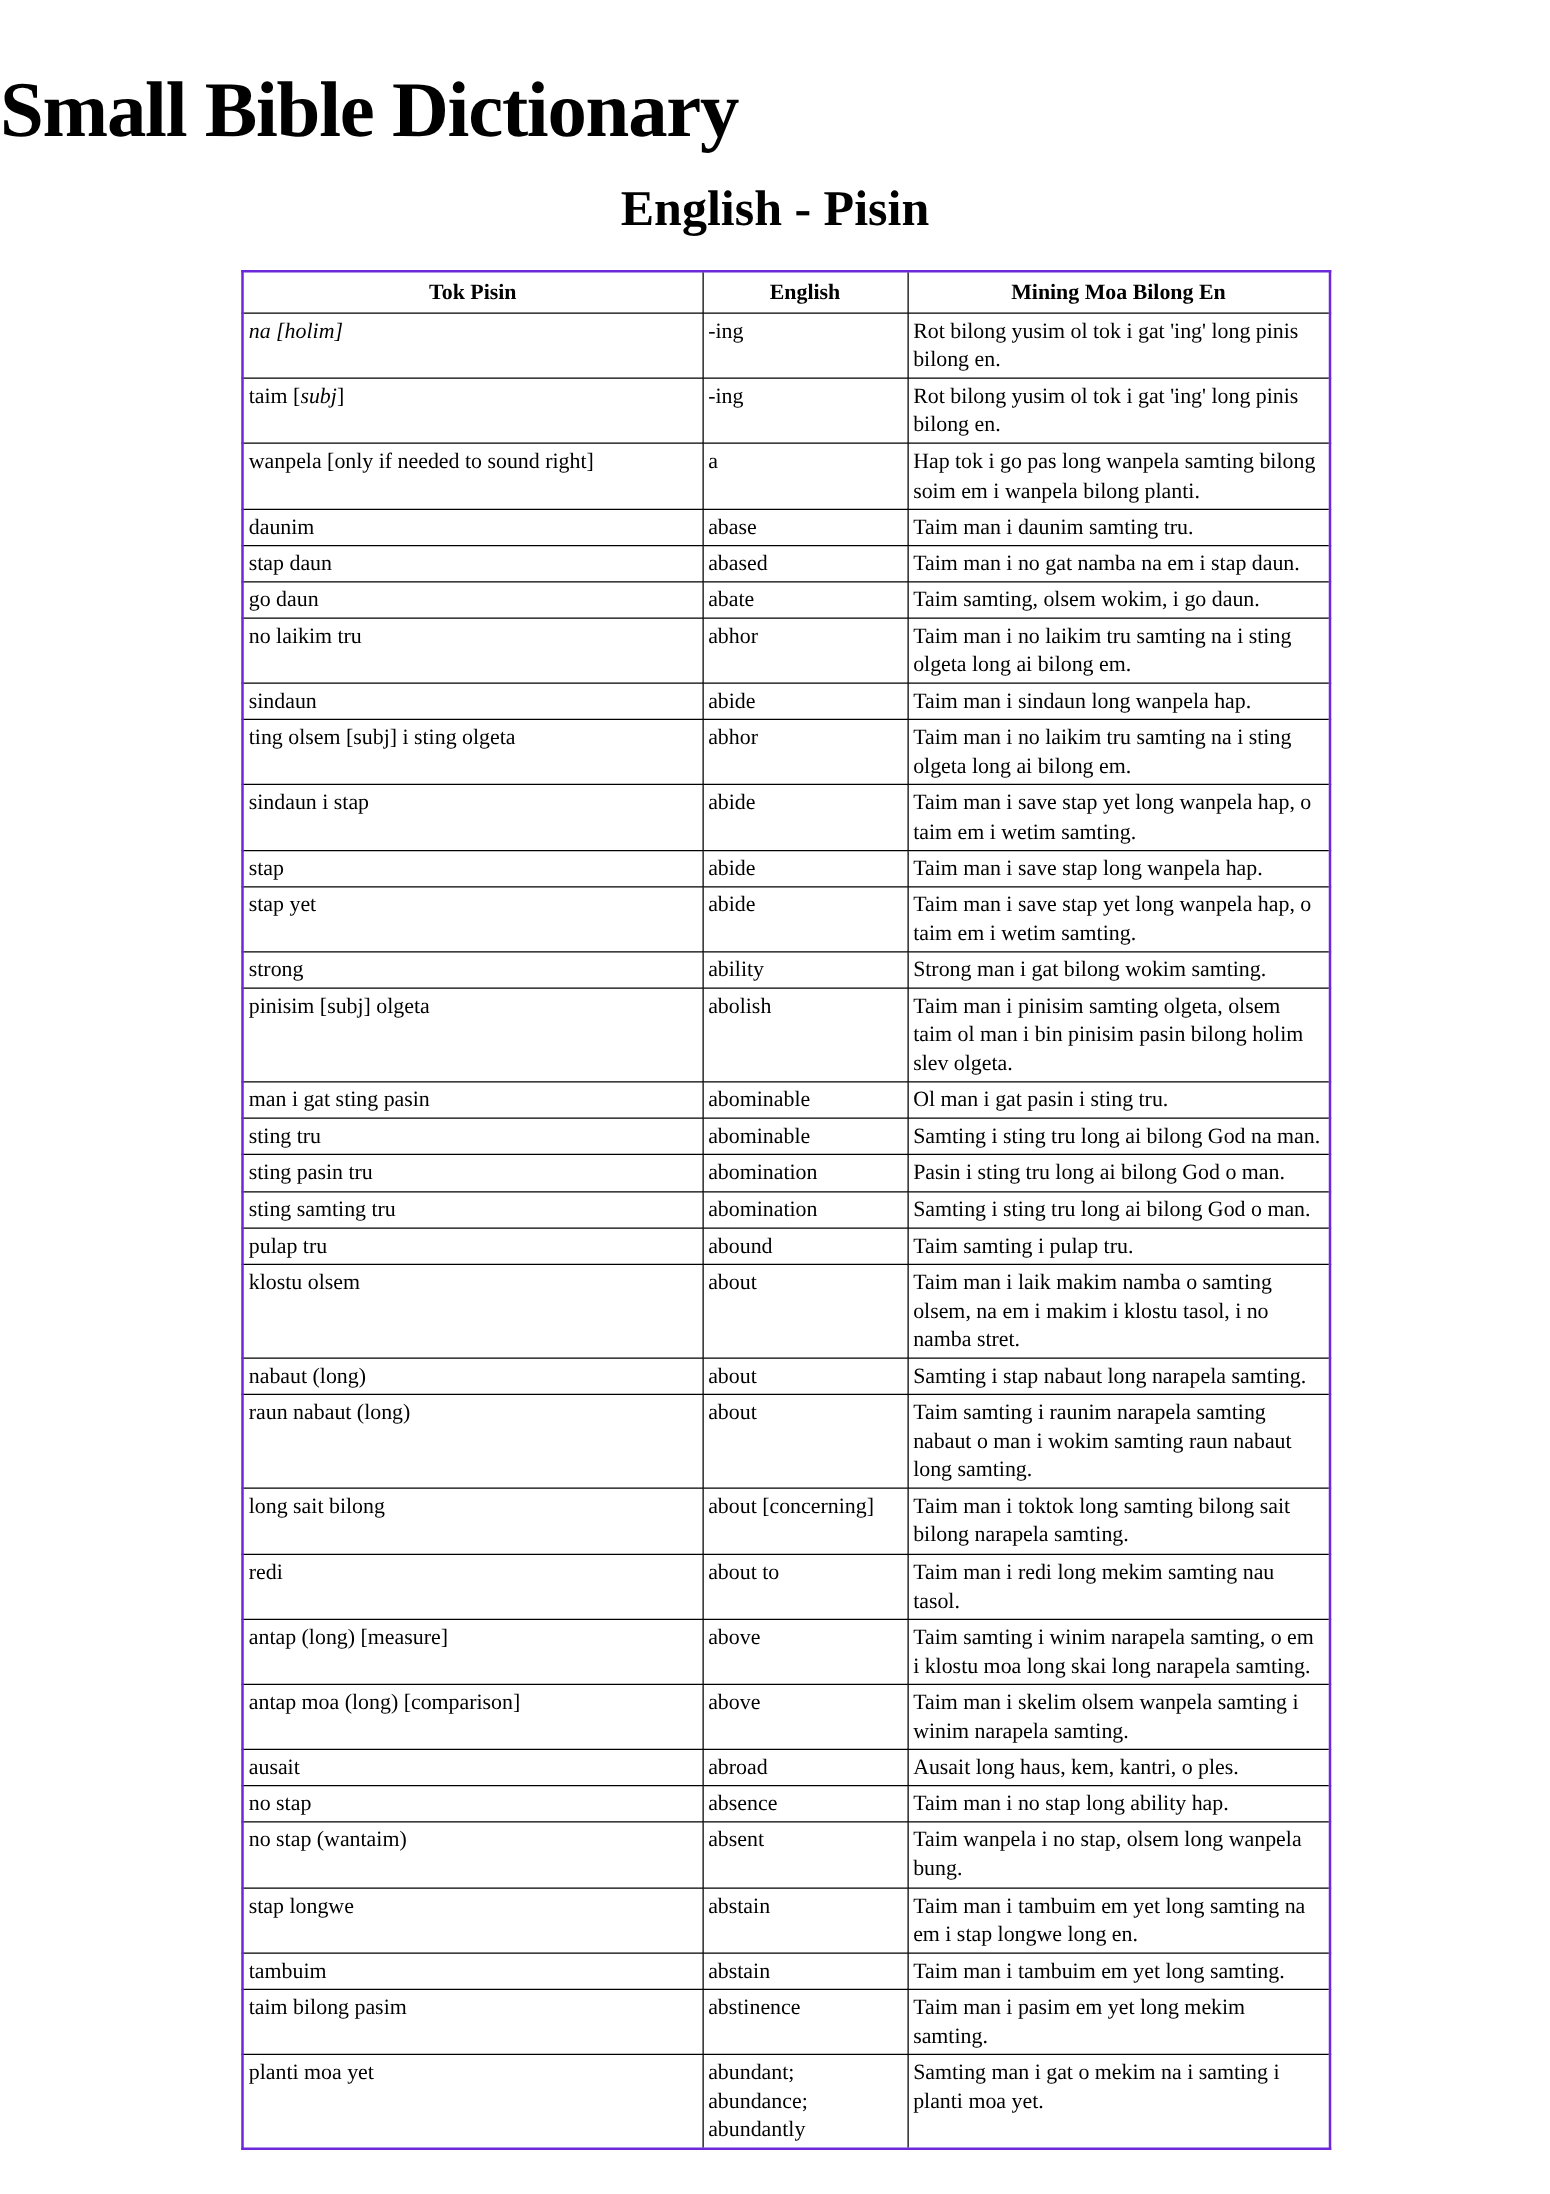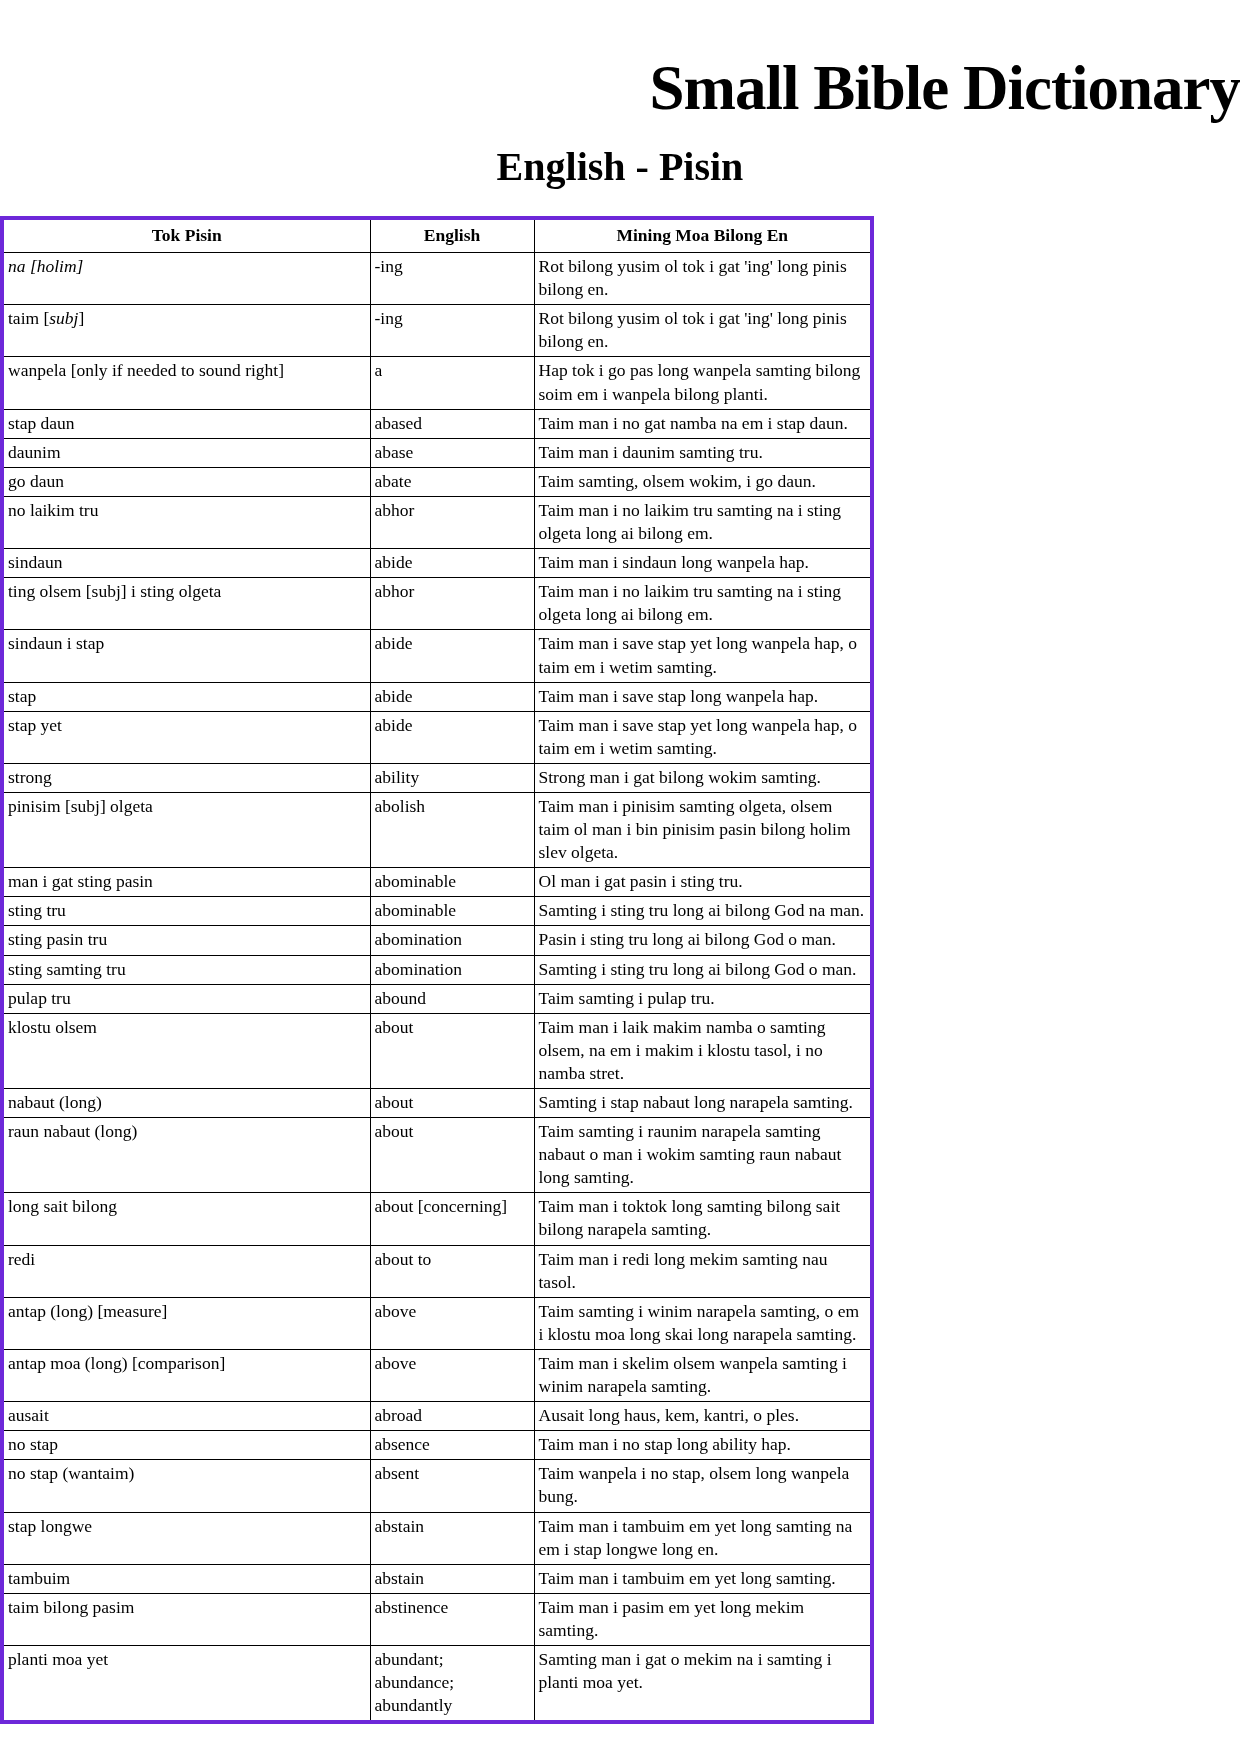--- a/index.html
+++ b/index.html
@@ -12,41 +12,41 @@
     width: 1240px;
     height: 1755px;
     background: #ffffff;
     color: #000000;
     font-family: "Liberation Serif", serif;
     overflow: hidden;
   }
   .doc-title {
     margin: 0;
     padding-top: 52px;
-    text-align: right;
+    text-align: left;
     font-size: 63px;
     font-weight: 700;
     letter-spacing: -1px;
     font-family: "Liberation Serif", serif;
-    padding-left: 12px;
   }
   .doc-subtitle {
     margin: 0;
     padding-top: 18px;
     text-align: center;
     font-size: 40px;
     font-weight: 700;
     font-family: "Liberation Serif", serif;
   }
   table.dict {
     border-collapse: collapse;
     table-layout: fixed;
+    margin-left: 193px;
     margin-top: 26px;
     width: 870px;
-    border: 4px solid #6d28d9;
+    border: 2px solid #6d28d9;
   }
   table.dict th, table.dict td {
     border: 1px solid #000000;
     font-size: 17.5px;
     line-height: 1.32;
     padding: 2px 4px 3px 4px;
     vertical-align: top;
     text-align: left;
     word-wrap: break-word;
   }
@@ -90,28 +90,28 @@
           <td><span>taim [</span><i>subj</i><span>]</span></td>
           <td class="en-cell">-ing</td>
           <td>Rot bilong yusim ol tok i gat 'ing' long pinis bilong en.</td>
         </tr>
         <tr>
           <td><span>wanpela [only if needed to sound right]</span></td>
           <td class="en-cell">a</td>
           <td>Hap tok i go pas long wanpela samting bilong soim em i wanpela bilong planti.</td>
         </tr>
         <tr>
+          <td><span>daunim</span></td>
+          <td class="en-cell">abase</td>
+          <td>Taim man i daunim samting tru.</td>
+        </tr>
+        <tr>
           <td><span>stap daun</span></td>
           <td class="en-cell">abased</td>
           <td>Taim man i no gat namba na em i stap daun.</td>
-        </tr>
-        <tr>
-          <td><span>daunim</span></td>
-          <td class="en-cell">abase</td>
-          <td>Taim man i daunim samting tru.</td>
         </tr>
         <tr>
           <td><span>go daun</span></td>
           <td class="en-cell">abate</td>
           <td>Taim samting, olsem wokim, i go daun.</td>
         </tr>
         <tr>
           <td><span>no laikim tru</span></td>
           <td class="en-cell">abhor</td>
           <td>Taim man i no laikim tru samting na i sting olgeta long ai bilong em.</td>

